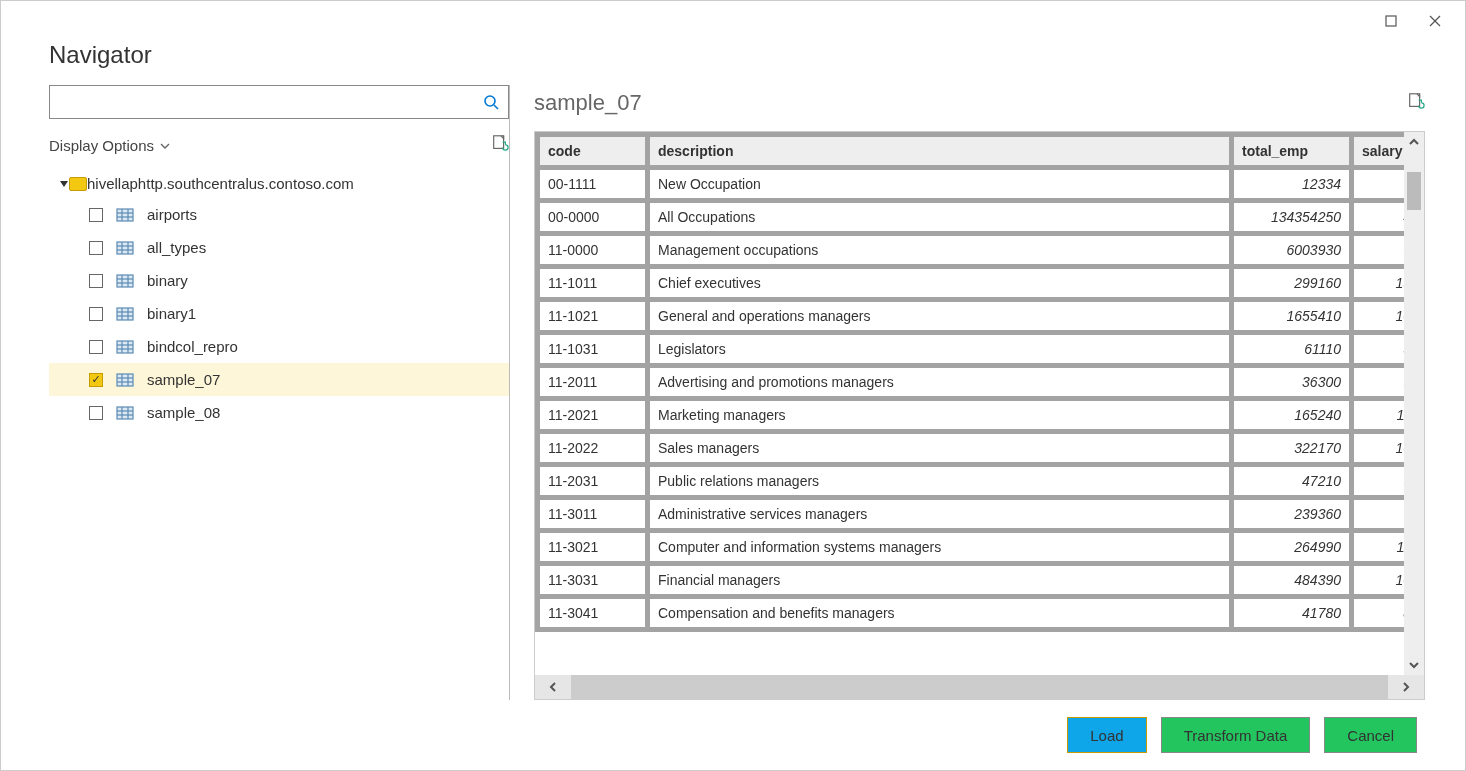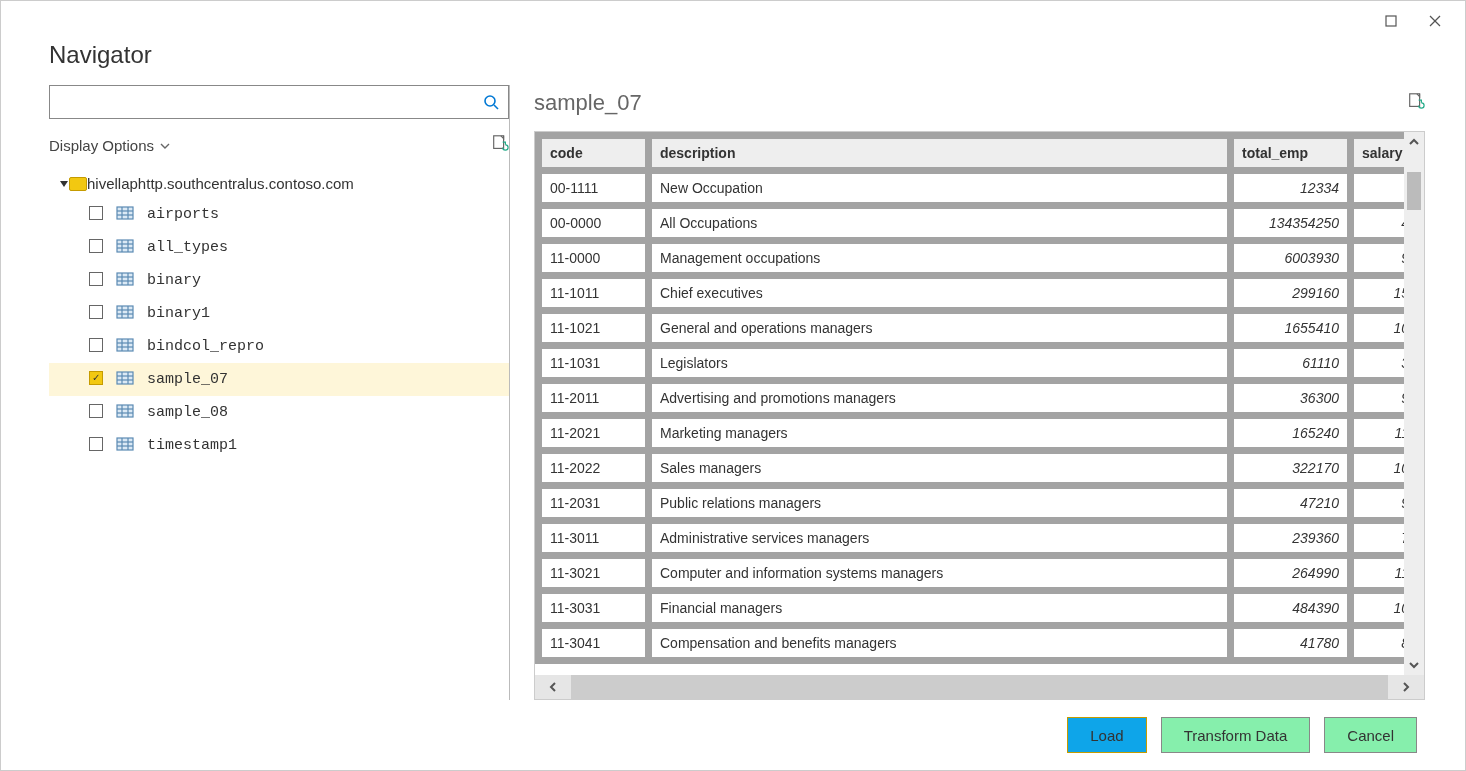--- a/index.html
+++ b/index.html
@@ -13,46 +13,46 @@
   .left { width:460px; display:flex; flex-direction:column; }
   .search-row { display:flex; align-items:center; border:1px solid #888; height:34px; margin-bottom:10px; }
   .search-input { flex:1; border:none; outline:none; padding:0 8px; font-size:14px; }
   .search-btn { width:34px; height:32px; display:flex; align-items:center; justify-content:center; }
   .disp-row { display:flex; align-items:center; justify-content:space-between; height:32px; margin-bottom:8px; }
   .disp-opts { display:flex; align-items:center; gap:6px; font-size:15px; color:#444; }
   .tree { flex:1; overflow:auto; font-size:15px; }
   .tree-root { padding:6px 0 6px 10px; display:flex; align-items:center; gap:0; }
   .folder-icon { width:18px; height:14px; background:#f2c811; border:1px solid #c59b00; border-radius:2px; display:inline-block; }
   .tree-items { }
-  .tree-item { display:flex; gap:13px; padding:8px 0 8px 40px;font-family:Liberation Mono, monospace; }
+  .tree-item { display:flex; align-items:center; gap:13px; padding:8px 0 8px 40px; }
   
   .tree-item.sel { background:#fef6d9; }
   .chk { width:14px; height:14px; border:1.5px solid #666; display:inline-flex; align-items:center; justify-content:center; }
   .chk.checked { background:#f2c811; border-color:#c59b00; }
   .chk.checked::after { content:"✓"; font-size:11px; color:#333; line-height:1; }
   .tbl-icon { width:18px; height:14px; display:inline-block; }
   .tbl-icon svg { width:18px; height:14px; }
   .divider { width:1px; background:#bbb; margin:0 24px 0 0; }
   .right { flex:1; display:flex; flex-direction:column; overflow:hidden; }
   .prev-head { display:flex; align-items:center; justify-content:space-between; height:36px; margin-bottom:10px; }
   .prev-title { font-size:22px; color:#666; }
   .table-wrap { flex:1; border:1px solid #ccc; overflow:hidden; position:relative; display:flex; flex-direction:column; }
   table { border-collapse:collapse; width:100%; table-layout:fixed; }
-  th, td { border:7px solid #a3a3a3; padding:6px 8px; font-size:14px; text-align:left; white-space:nowrap; overflow:hidden; }
+  th, td { border:5px solid #a3a3a3; padding:6px 8px; font-size:14px; text-align:left; white-space:nowrap; overflow:hidden; }
   th { background:#eee; font-weight:600; }
   td.num { text-align:right; font-style:italic; }
   .tbody-wrap { flex:1; overflow:hidden; position:relative; }
   .vscroll { position:absolute; right:0; top:0; bottom:0; width:20px; background:#eee; display:flex; flex-direction:column; justify-content:space-between; align-items:center; }
   .vscroll .arrow { height:20px; display:flex; align-items:center; justify-content:center; }
   .vscroll .thumb { position:absolute; top:40px; width:14px; height:38px; background:#bbb; }
   .hscroll { height:24px; background:#e6e6e6; display:flex; align-items:center; position:relative; }
   .hscroll .arrow { width:36px; height:24px; display:flex; align-items:center; justify-content:center; }
   .hscroll .track { flex:1; height:24px; background:#ccc; }
   .footer { height:70px; display:flex; align-items:center; justify-content:flex-end; gap:14px; padding:0 48px; }
-  .btn { height:36px; padding:0 22px; border:1px solid #888; background:#86efac; font-size:15px; display:flex; align-items:center; }
+  .btn { height:36px; padding:0 22px; border:1px solid #888; background:#22c55e; font-size:15px; display:flex; align-items:center; }
   .btn.primary { background:#0ea5e9; border-color:#c59b00; }
   .col-code { width:110px; }
   .col-desc { }
   .col-emp { width:120px; }
   .col-sal { width:70px; }
   .refresh-icon svg, .sheet-icon svg { width:18px; height:18px; }
 </style>
 </head>
 <body>
 
@@ -187,31 +187,20 @@
             <div class="tree-item">
               <span class="chk"></span>
               <span class="tbl-icon"><svg viewBox="0 0 18 14" fill="none" stroke="#5b8ab3" stroke-width="1.2">
                   <rect x="1" y="1" width="16" height="12" fill="#dbe9f5"></rect>
                   <line x1="1" y1="5" x2="17" y2="5"></line>
                   <line x1="1" y1="9" x2="17" y2="9"></line>
                   <line x1="6" y1="1" x2="6" y2="13"></line>
                   <line x1="12" y1="1" x2="12" y2="13"></line>
                 </svg></span>
               <span>sample_08</span>
-            </div>
-            <div class="tree-item">
-              <span class="chk"></span>
-              <span class="tbl-icon"><svg viewBox="0 0 18 14" fill="none" stroke="#5b8ab3" stroke-width="1.2">
-                  <rect x="1" y="1" width="16" height="12" fill="#dbe9f5"></rect>
-                  <line x1="1" y1="5" x2="17" y2="5"></line>
-                  <line x1="1" y1="9" x2="17" y2="9"></line>
-                  <line x1="6" y1="1" x2="6" y2="13"></line>
-                  <line x1="12" y1="1" x2="12" y2="13"></line>
-                </svg></span>
-              <span>timestamp1</span>
             </div>
           </div>
       </div>
 
     </div>
 
     <div class="divider"></div>
 
     <div class="right">
 

